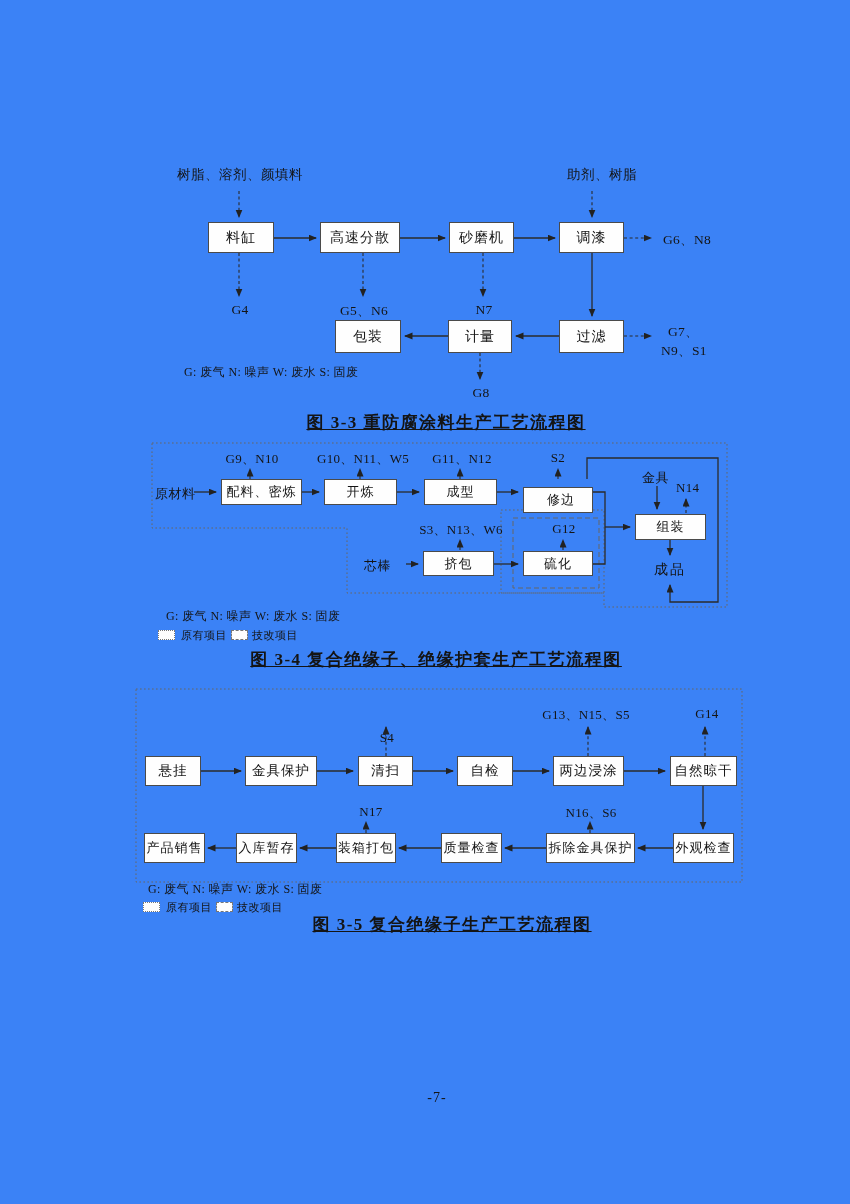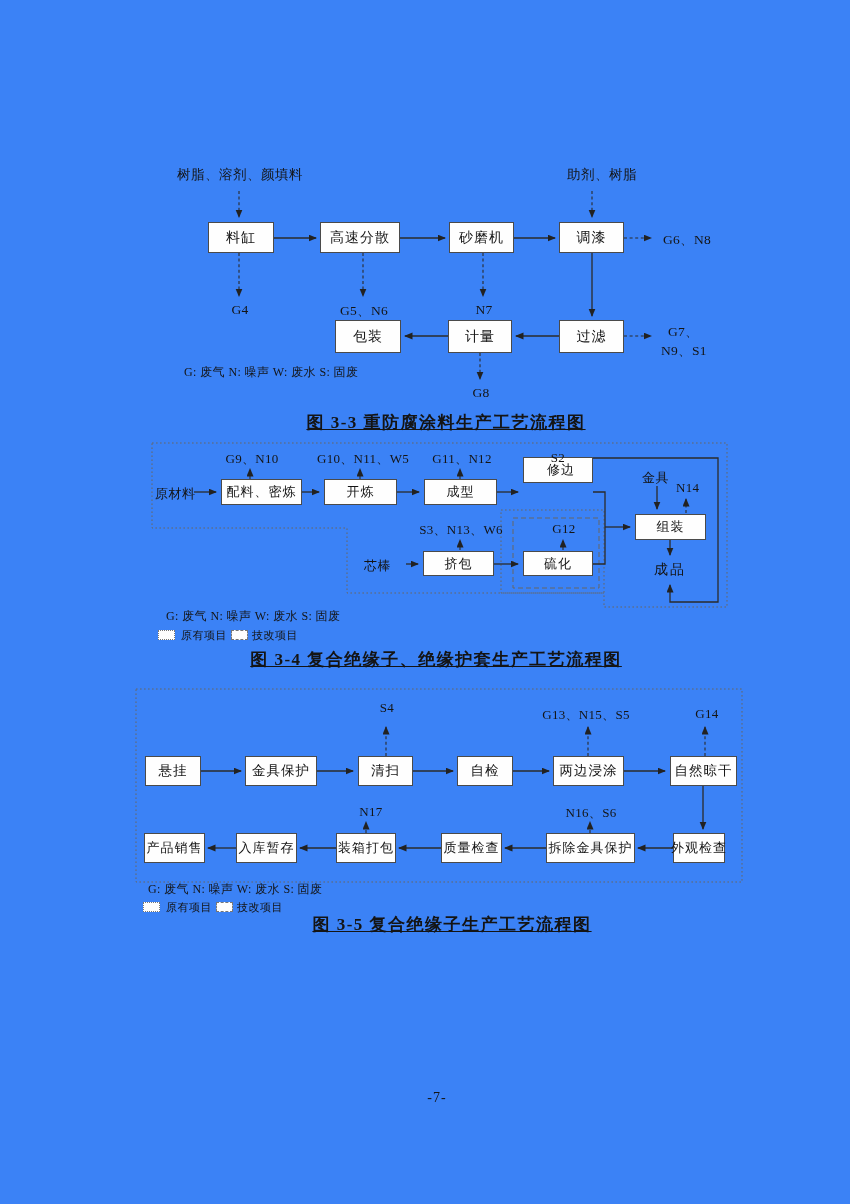--- a/index.html
+++ b/index.html
@@ -131,21 +131,21 @@
   <div class="em cx" style="left:481px;top:385px;">G8</div>
 
   <div class="legend" style="left:184px;top:364px;">G: 废气 N: 噪声 W: 废水 S: 固废</div>
   <div class="cap cx" style="left:446px;top:411px;">图 3-3 重防腐涂料生产工艺流程图</div>
 
   <div class="lbl" style="left:155px;top:485px;font-size:13px;">原材料</div>
 
   <div class="box" style="left:221px;top:479px;width:81px;height:26px;font-size:13px;">配料、密炼</div>
   <div class="box" style="left:324px;top:479px;width:73px;height:26px;font-size:13px;">开炼</div>
   <div class="box" style="left:424px;top:479px;width:73px;height:26px;font-size:13px;">成型</div>
-  <div class="box" style="left:523px;top:457px;width:70px;height:26px;font-size:13px;padding-left:6px;">修边</div>
+  <div class="box" style="left:523px;top:487px;width:70px;height:26px;font-size:13px;padding-left:6px;">修边</div>
   <div class="box" style="left:423px;top:551px;width:71px;height:25px;font-size:13px;">挤包</div>
   <div class="box" style="left:523px;top:551px;width:70px;height:25px;font-size:13px;">硫化</div>
   <div class="box" style="left:635px;top:514px;width:71px;height:26px;font-size:13px;">组装</div>
 
   <div class="lbl" style="left:364px;top:557px;font-size:13px;">芯棒</div>
   <div class="lbl" style="left:642px;top:469px;font-size:13px;">金具</div>
   <div class="lbl" style="left:654px;top:561px;font-size:14px;letter-spacing:2px;">成品</div>
 
   <div class="em cx" style="left:252px;top:450px;font-size:13px;">G9、N10</div>
   <div class="em cx" style="left:363px;top:450px;font-size:13px;">G10、N11、W5</div>
@@ -167,23 +167,23 @@
   <div class="box" style="left:358px;top:756px;width:55px;height:30px;font-size:13.5px;">清扫</div>
   <div class="box" style="left:457px;top:756px;width:56px;height:30px;font-size:13.5px;">自检</div>
   <div class="box" style="left:553px;top:756px;width:71px;height:30px;font-size:13.5px;">两边浸涂</div>
   <div class="box" style="left:670px;top:756px;width:67px;height:30px;font-size:13.5px;">自然晾干</div>
 
   <div class="box" style="left:144px;top:833px;width:61px;height:30px;font-size:13px;">产品销售</div>
   <div class="box" style="left:236px;top:833px;width:61px;height:30px;font-size:13px;">入库暂存</div>
   <div class="box" style="left:336px;top:833px;width:60px;height:30px;font-size:13px;">装箱打包</div>
   <div class="box" style="left:441px;top:833px;width:61px;height:30px;font-size:13px;">质量检查</div>
   <div class="box" style="left:546px;top:833px;width:89px;height:30px;font-size:13px;">拆除金具保护</div>
-  <div class="box" style="left:673px;top:833px;width:52px;height:30px;font-size:13px;">外观检查</div>
+  <div class="box" style="left:673px;top:833px;width:61px;height:30px;font-size:13px;">外观检查</div>
 
-  <div class="em cx" style="left:387px;top:700px;font-size:13px;">S4</div>
+  <div class="em cx" style="left:387px;top:730px;font-size:13px;">S4</div>
   <div class="em cx" style="left:586px;top:706px;font-size:13px;">G13、N15、S5</div>
   <div class="em cx" style="left:707px;top:706px;font-size:13px;">G14</div>
   <div class="em cx" style="left:371px;top:804px;font-size:13px;">N17</div>
   <div class="em cx" style="left:591px;top:804px;font-size:13px;">N16、S6</div>
 
   <div class="legend" style="left:148px;top:881px;">G: 废气 N: 噪声 W: 废水 S: 固废</div>
   <div class="sw dot" style="left:143px;top:902px;"></div>
   <div class="swlbl" style="left:166px;top:900px;">原有项目</div>
   <div class="sw dash" style="left:216px;top:902px;"></div>
   <div class="swlbl" style="left:237px;top:900px;">技改项目</div>

